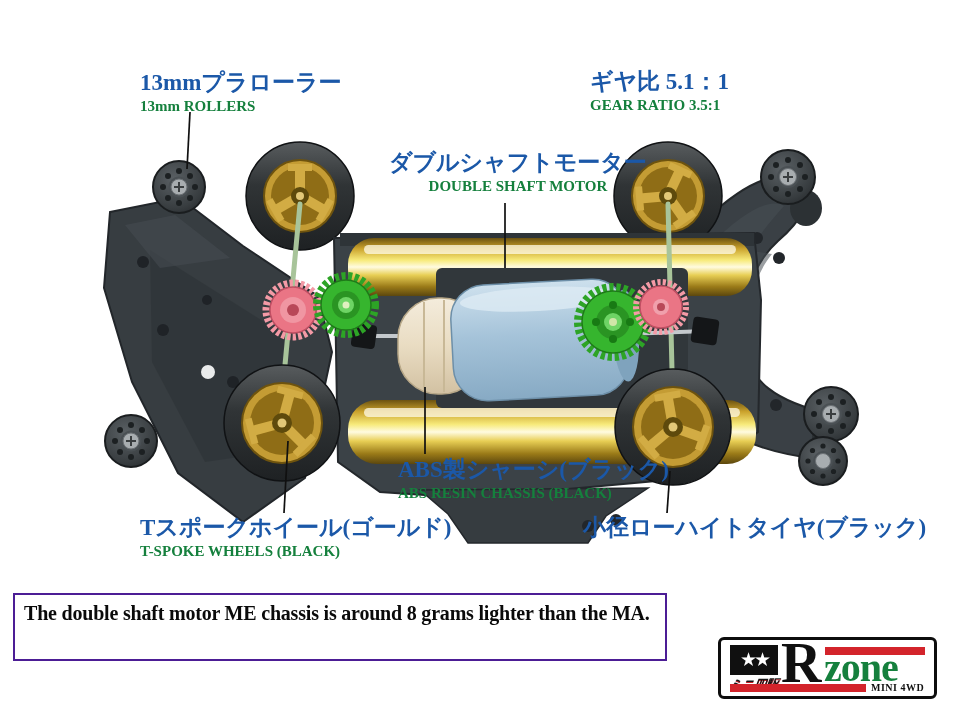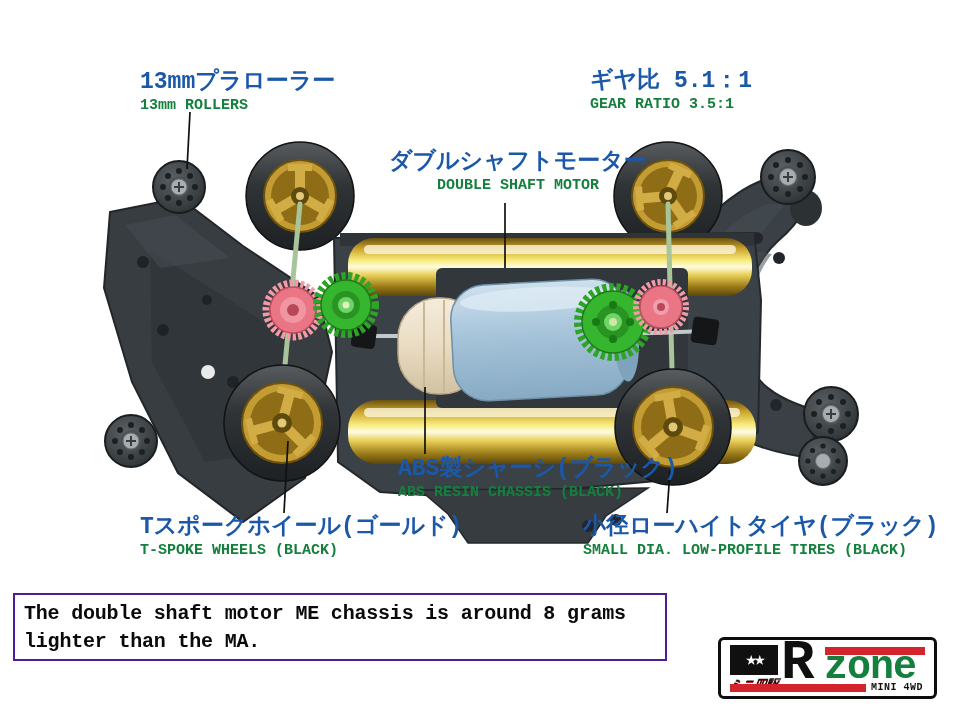--- a/index.html
+++ b/index.html
@@ -1,18 +1,18 @@
 <!DOCTYPE html>
 <html><head>
 <meta charset="utf-8">
 <style>
   html,body{margin:0;padding:0;background:#fff;}
   .canvas{
     position:relative;width:944px;height:720px;background:#ffffff;overflow:hidden;
-    font-family:Liberation Mono, monospace;
+    font-family:Liberation Serif, serif;
   }
   svg{position:absolute;left:0;top:0;}
   .callout{position:absolute;white-space:nowrap;}
   .callout .jp{display:block;font-size:23px;font-weight:700;color:#1b58a8;line-height:1.1;}
   .callout .en{display:block;font-size:15px;font-weight:700;color:#15803d;line-height:1.2;margin-top:2px;letter-spacing:0px;}
   #c-rollers{left:140px;top:70px;}
   #c-gear-ratio{left:590px;top:69px;}
   #c-motor{left:389px;top:150px;text-align:center;}
   #c-abs{left:398px;top:457px;}
   #c-wheels{left:140px;top:515px;}
@@ -373,21 +373,20 @@
   <div class="callout" id="c-abs">
     <span class="jp">ABS製シャーシ(ブラック)</span>
     <span class="en">ABS RESIN CHASSIS (BLACK)</span>
   </div>
   <div class="callout" id="c-wheels">
     <span class="jp">Tスポークホイール(ゴールド)</span>
     <span class="en">T-SPOKE WHEELS (BLACK)</span>
   </div>
   <div class="callout" id="c-tires">
     <span class="jp">小径ローハイトタイヤ(ブラック)</span>
-    <span class="en">SMALL DIA. LOW-PROFILE TIRES (BLACK)</span>
   </div>
 
   <div class="note-box">
     <span>The double shaft motor ME chassis is around 8 grams lighter than the MA.</span>
   </div>
 
   <div class="logo">
     <div class="stars">★★</div>
     <div class="jp">ミニ四駆</div>
     <div class="r">R</div>

